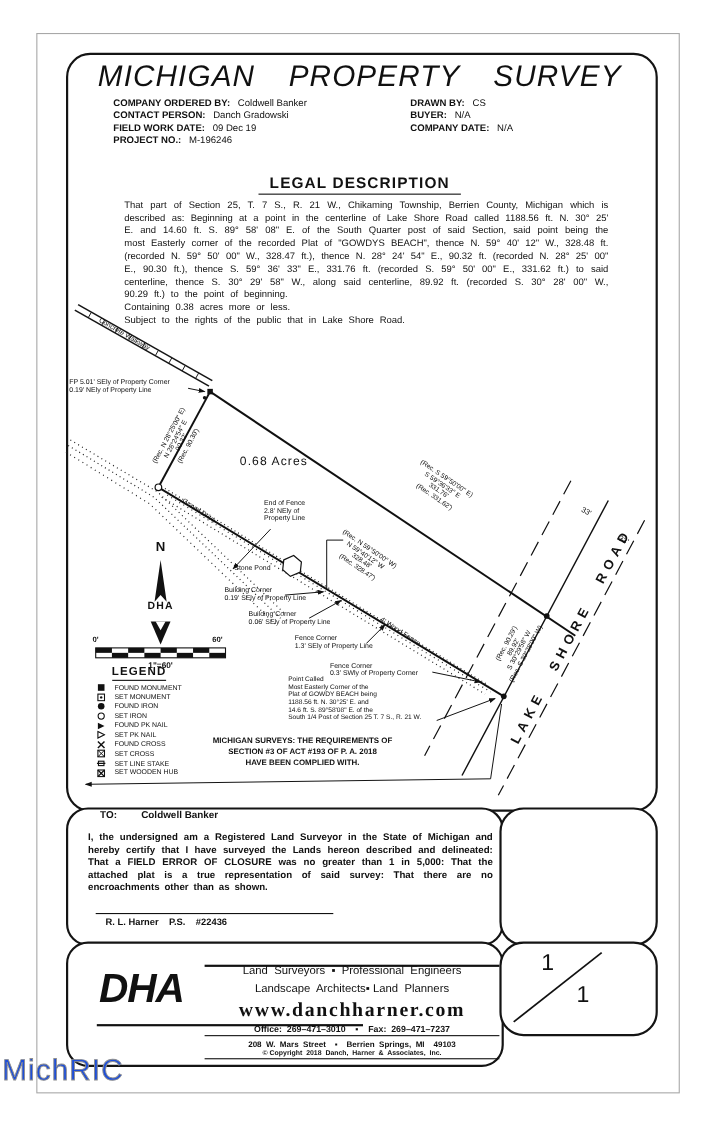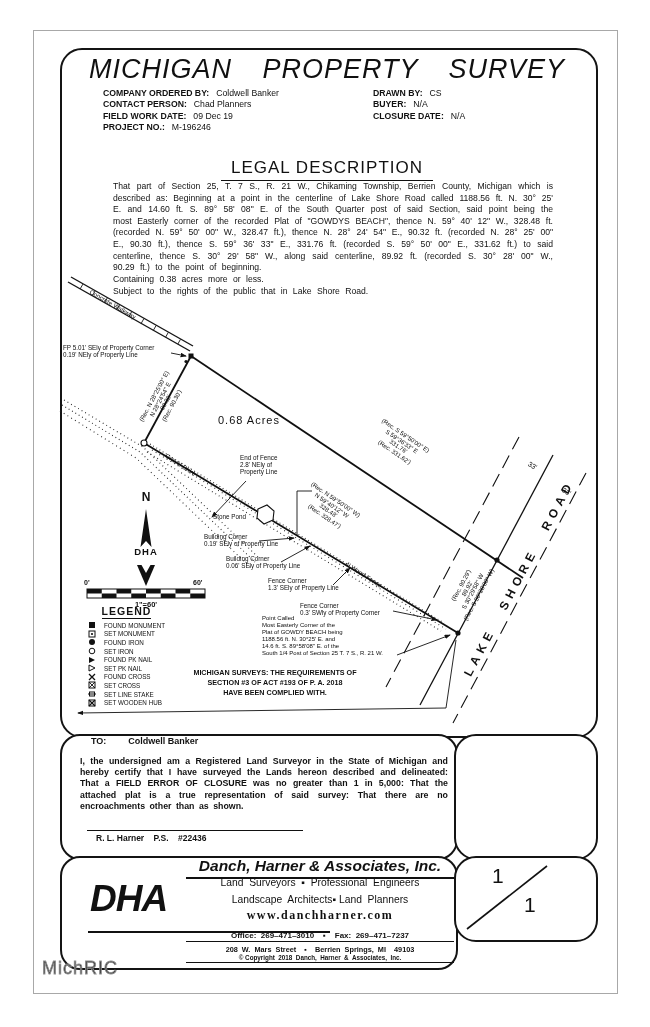--- a/index.html
+++ b/index.html
@@ -8,21 +8,21 @@
   .scan-frame{position:absolute;left:33px;top:30px;width:583px;height:962px;
         border:1px solid #a8a8a8;}
   .box{position:absolute;border:2.6px solid #141414;border-radius:22px;background:#fff;}
   .title{position:absolute;left:60px;top:54px;width:534px;text-align:center;
         font-style:italic;font-size:27px;letter-spacing:1px;word-spacing:22px;color:#101010;}
   .hdr-col{position:absolute;font-size:8.7px;line-height:11.3px;}
   .hdr-row{display:flex;}
   .hdr-row .lab{font-weight:bold;margin-right:7px;white-space:pre;}
   .hdr-row .val{white-space:pre-line;}
   .legal-head{position:absolute;left:60px;top:158px;width:534px;text-align:center;}
-  .legal-head span{display:inline-block;font-weight:normal;font-size:17px;letter-spacing:1px;
+  .legal-head span{display:inline-block;font-weight:bold;font-size:14px;letter-spacing:1px;
         border-bottom:1.6px solid #111;padding:0 10px 2px 10px;}
   .legal-body{position:absolute;left:113px;top:181px;width:440px;font-size:8.6px;
         line-height:11.6px;text-align:justify;word-spacing:3px;}
   .legal-line{position:absolute;left:113px;font-size:8.6px;word-spacing:3px;}
   .lbl{position:absolute;font-size:6.3px;line-height:7.2px;white-space:pre-line;color:#0e0e0e;}
   .dim{position:absolute;font-size:6.1px;line-height:6.5px;white-space:pre;text-align:center;
         transform-origin:center;color:#0e0e0e;}
   .rot{transform-origin:left top;}
   .acres{position:absolute;left:218px;top:414px;font-size:11px;letter-spacing:1px;}
   .road-name{position:absolute;left:519px;top:578px;font-size:12px;font-weight:bold;
@@ -50,28 +50,28 @@
         line-height:11.2px;text-align:justify;word-spacing:2px;}
   .sig-line{position:absolute;left:87px;top:830px;width:216px;border-top:1.2px solid #111;}
   .sig-text{position:absolute;left:96px;top:833px;font-size:8.5px;font-weight:bold;white-space:pre;}
   .dha-logo{position:absolute;left:90px;top:878px;font-size:37px;font-weight:bold;
         font-style:italic;letter-spacing:-1px;}
   .dha-rule{position:absolute;background:#111;}
   .ft{position:absolute;text-align:center;white-space:pre;}
   .ft-company{left:186px;top:857px;width:268px;font-size:15.5px;font-weight:bold;font-style:italic;}
   .ft-tag1{left:186px;top:877px;width:268px;font-size:10.3px;}
   .ft-tag2{left:186px;top:894px;width:268px;font-size:10.3px;}
-  .ft-web{left:186px;top:908px;width:268px;font-size:12px;font-weight:bold;
+  .ft-web{left:186px;top:908px;width:268px;font-size:18px;font-weight:bold;
         font-family:"Liberation Serif",serif;letter-spacing:1.5px;}
   .ft-phone{left:186px;top:931px;width:268px;font-size:8px;font-weight:bold;}
   .ft-addr{left:186px;top:945px;width:268px;font-size:7.3px;font-weight:bold;}
   .ft-copy{left:186px;top:954px;width:268px;font-size:6.3px;font-weight:bold;}
   .pg-num{position:absolute;font-size:21px;}
-  .watermark{position:absolute;left:2px;top:958px;font-size:18px;color:#404040;
-        letter-spacing:1px;margin-left:40px;-webkit-text-stroke:0.8px #8f8f8f;}
+  .watermark{position:absolute;left:2px;top:958px;font-size:27px;color:#1d4ed8;
+        letter-spacing:1px;-webkit-text-stroke:0.8px #8f8f8f;}
   svg.overlay{position:absolute;left:0;top:0;pointer-events:none;}
 </style>
 </head>
 <body>
 
 <div class="page">
 
   <div class="scan-frame"></div>
 
   <div class="box" style="left:60px;top:48px;width:534px;height:686px;"></div>
@@ -82,21 +82,21 @@
 
   <div class="title">MICHIGAN  PROPERTY  SURVEY</div>
 
   <div class="hdr-col" style="left:103px;top:88px;">
     <div class="hdr-row">
       <span class="lab">COMPANY ORDERED BY:</span>
       <span class="val">Coldwell Banker</span>
     </div>
     <div class="hdr-row">
       <span class="lab">CONTACT PERSON:</span>
-      <span class="val">Chad Planners</span>
+      <span class="val">Danch Gradowski</span>
     </div>
     <div class="hdr-row">
       <span class="lab">FIELD WORK DATE:</span>
       <span class="val">09 Dec 19</span>
     </div>
     <div class="hdr-row">
       <span class="lab">PROJECT NO.:</span>
       <span class="val">M-196246</span>
     </div>
   </div>
@@ -104,21 +104,21 @@
   <div class="hdr-col" style="left:373px;top:88px;">
     <div class="hdr-row">
       <span class="lab">DRAWN BY:</span>
       <span class="val">CS</span>
     </div>
     <div class="hdr-row">
       <span class="lab">BUYER:</span>
       <span class="val">N/A</span>
     </div>
     <div class="hdr-row">
-      <span class="lab">CLOSURE DATE:</span>
+      <span class="lab">COMPANY DATE:</span>
       <span class="val">N/A</span>
     </div>
   </div>
 
   <div class="legal-head">
     <span>LEGAL DESCRIPTION</span>
   </div>
   <div class="legal-body">That part of Section 25, T. 7 S., R. 21 W., Chikaming Township, Berrien County, Michigan which is described as:  Beginning at a point in the centerline of Lake Shore Road called 1188.56 ft. N. 30° 25' E. and 14.60 ft. S. 89° 58' 08" E. of the South Quarter post of said Section, said point being the most Easterly corner of the recorded Plat of "GOWDYS BEACH", thence N. 59° 40' 12" W., 328.48 ft. (recorded N. 59° 50' 00" W., 328.47 ft.), thence N. 28° 24' 54" E., 90.32 ft. (recorded N. 28° 25' 00" E., 90.30 ft.), thence S. 59° 36' 33" E., 331.76 ft. (recorded S. 59° 50' 00" E., 331.62 ft.) to said centerline, thence S. 30° 29' 58" W., along said centerline, 89.92 ft. (recorded S. 30° 28' 00" W., 90.29 ft.) to the point of beginning.</div>
   <div class="legal-line" style="top:274px;">Containing 0.38 acres more or less.</div>
   <div class="legal-line" style="top:286px;">Subject to the rights of the public that in Lake Shore Road.</div>
@@ -343,21 +343,20 @@
   </div>
   <div class="cert-body">I, the undersigned am a Registered Land Surveyor in the State of Michigan and hereby certify that I have surveyed the Lands hereon described and delineated: That a FIELD ERROR OF CLOSURE was no greater than 1 in 5,000: That the attached plat is a true representation of said survey:  That there are no encroachments other than as shown.</div>
   <div class="sig-line"></div>
   <div class="sig-text">R. L. Harner    P.S.    #22436</div>
 
   <div class="dha-logo">DHA</div>
   <div class="dha-rule" style="left:88px;top:931px;width:242px;height:1.6px;"></div>
   <div class="dha-rule" style="left:186px;top:877px;width:268px;height:1.8px;"></div>
   <div class="dha-rule" style="left:186px;top:941px;width:268px;height:1px;"></div>
   <div class="dha-rule" style="left:186px;top:962px;width:268px;height:1px;"></div>
-  <div class="ft ft-company">Danch, Harner &amp; Associates, Inc.</div>
   <div class="ft ft-tag1">Land  Surveyors  ▪  Professional  Engineers</div>
   <div class="ft ft-tag2">Landscape  Architects▪ Land  Planners</div>
   <div class="ft ft-web">www.danchharner.com</div>
   <div class="ft ft-phone">Office:  269–471–3010    ▪    Fax:  269–471–7237</div>
   <div class="ft ft-addr">208  W.  Mars  Street    ▪    Berrien  Springs,  MI    49103</div>
   <div class="ft ft-copy">© Copyright  2018  Danch,  Harner  &amp;  Associates,  Inc.</div>
 
   <span class="pg-num" style="left:492px;top:864px;">1</span>
   <span class="pg-num" style="left:524px;top:893px;">1</span>
 

